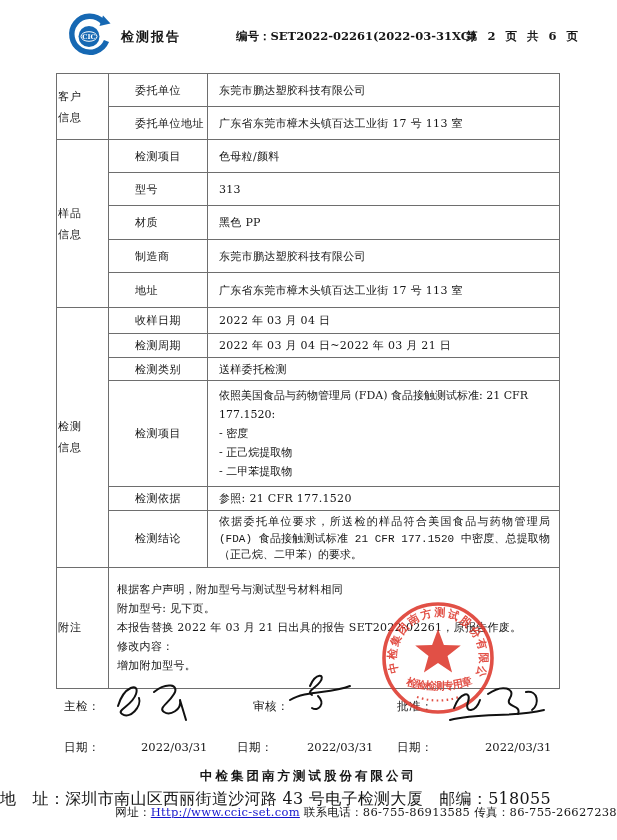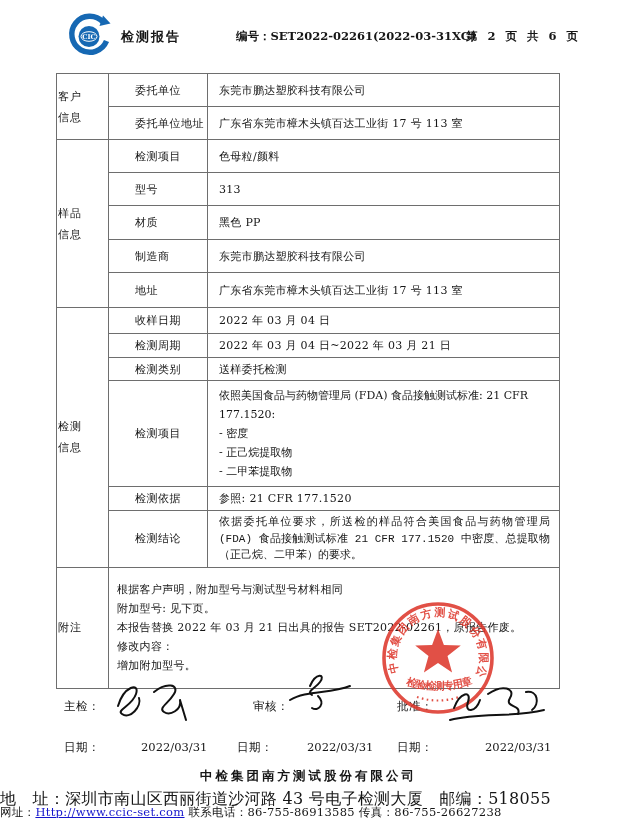--- a/index.html
+++ b/index.html
@@ -30,21 +30,21 @@
   .sdate{position:absolute;font-size:11.5px;white-space:nowrap;z-index:1;}
   .sig{position:absolute;z-index:5;}
   .sig path{fill:none;stroke:#111;stroke-width:2;stroke-linecap:round;stroke-linejoin:round;}
 
   
   .seal{position:absolute;left:379px;top:599px;width:118px;height:118px;z-index:4;opacity:.88;}
 
   
   .f-company{position:absolute;left:0;top:768px;width:617px;text-align:center;font-size:12.5px;font-weight:bold;letter-spacing:3px;}
   .f-line2{position:absolute;left:0;top:789px;width:617px;font-size:16px;letter-spacing:.3px;}
-  .f-line3{position:absolute;left:0;top:805px;width:617px;text-align:left;font-size:11.5px;letter-spacing:.3px;}
+  .f-line3{position:absolute;left:0;top:805px;width:617px;text-align:right;font-size:11.5px;letter-spacing:.3px;}
   .f-link{color:#1515cc;text-decoration:underline;}
 </style>
 </head>
 <body>
 
 <div class="page">
 
   <svg class="logo" viewBox="0 0 46 46">
     <path d="M 37,9 A 18,18 0 1 0 40.5,28" fill="none" stroke="#1668b3" stroke-width="5.5"></path>
     <polygon points="37,2.5 44.5,10.5 33.5,13" fill="#1668b3"></polygon>

